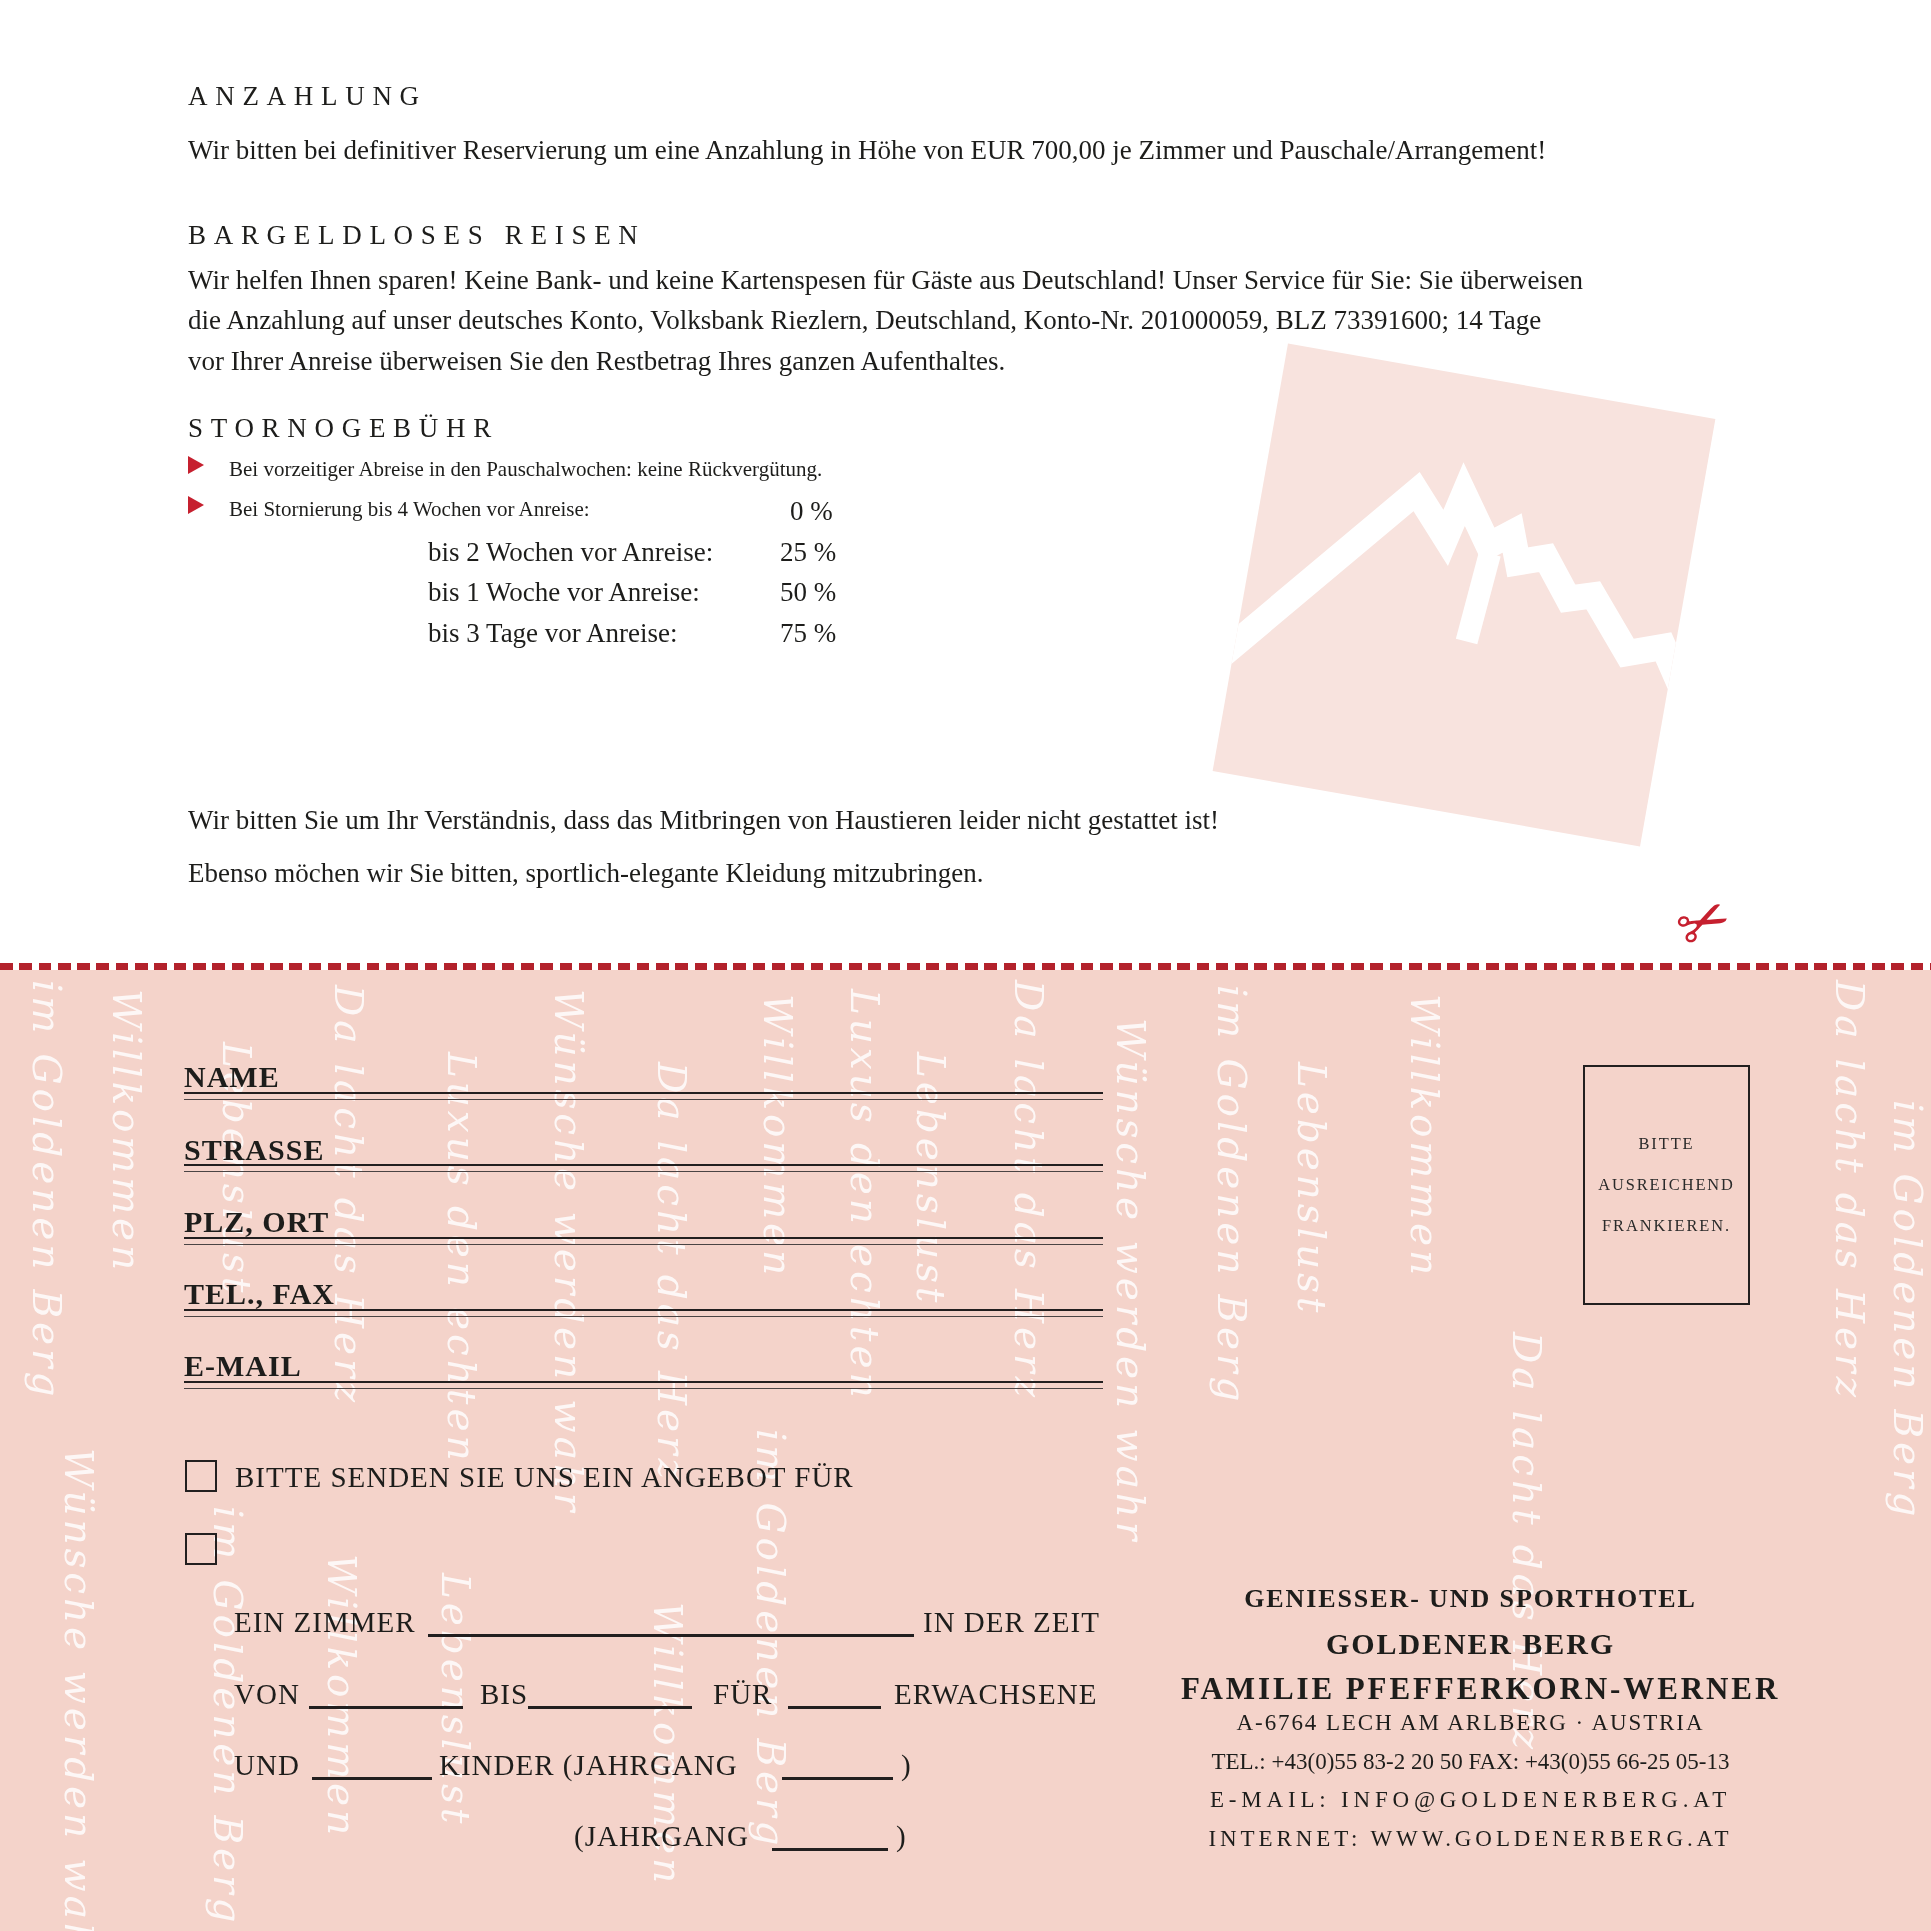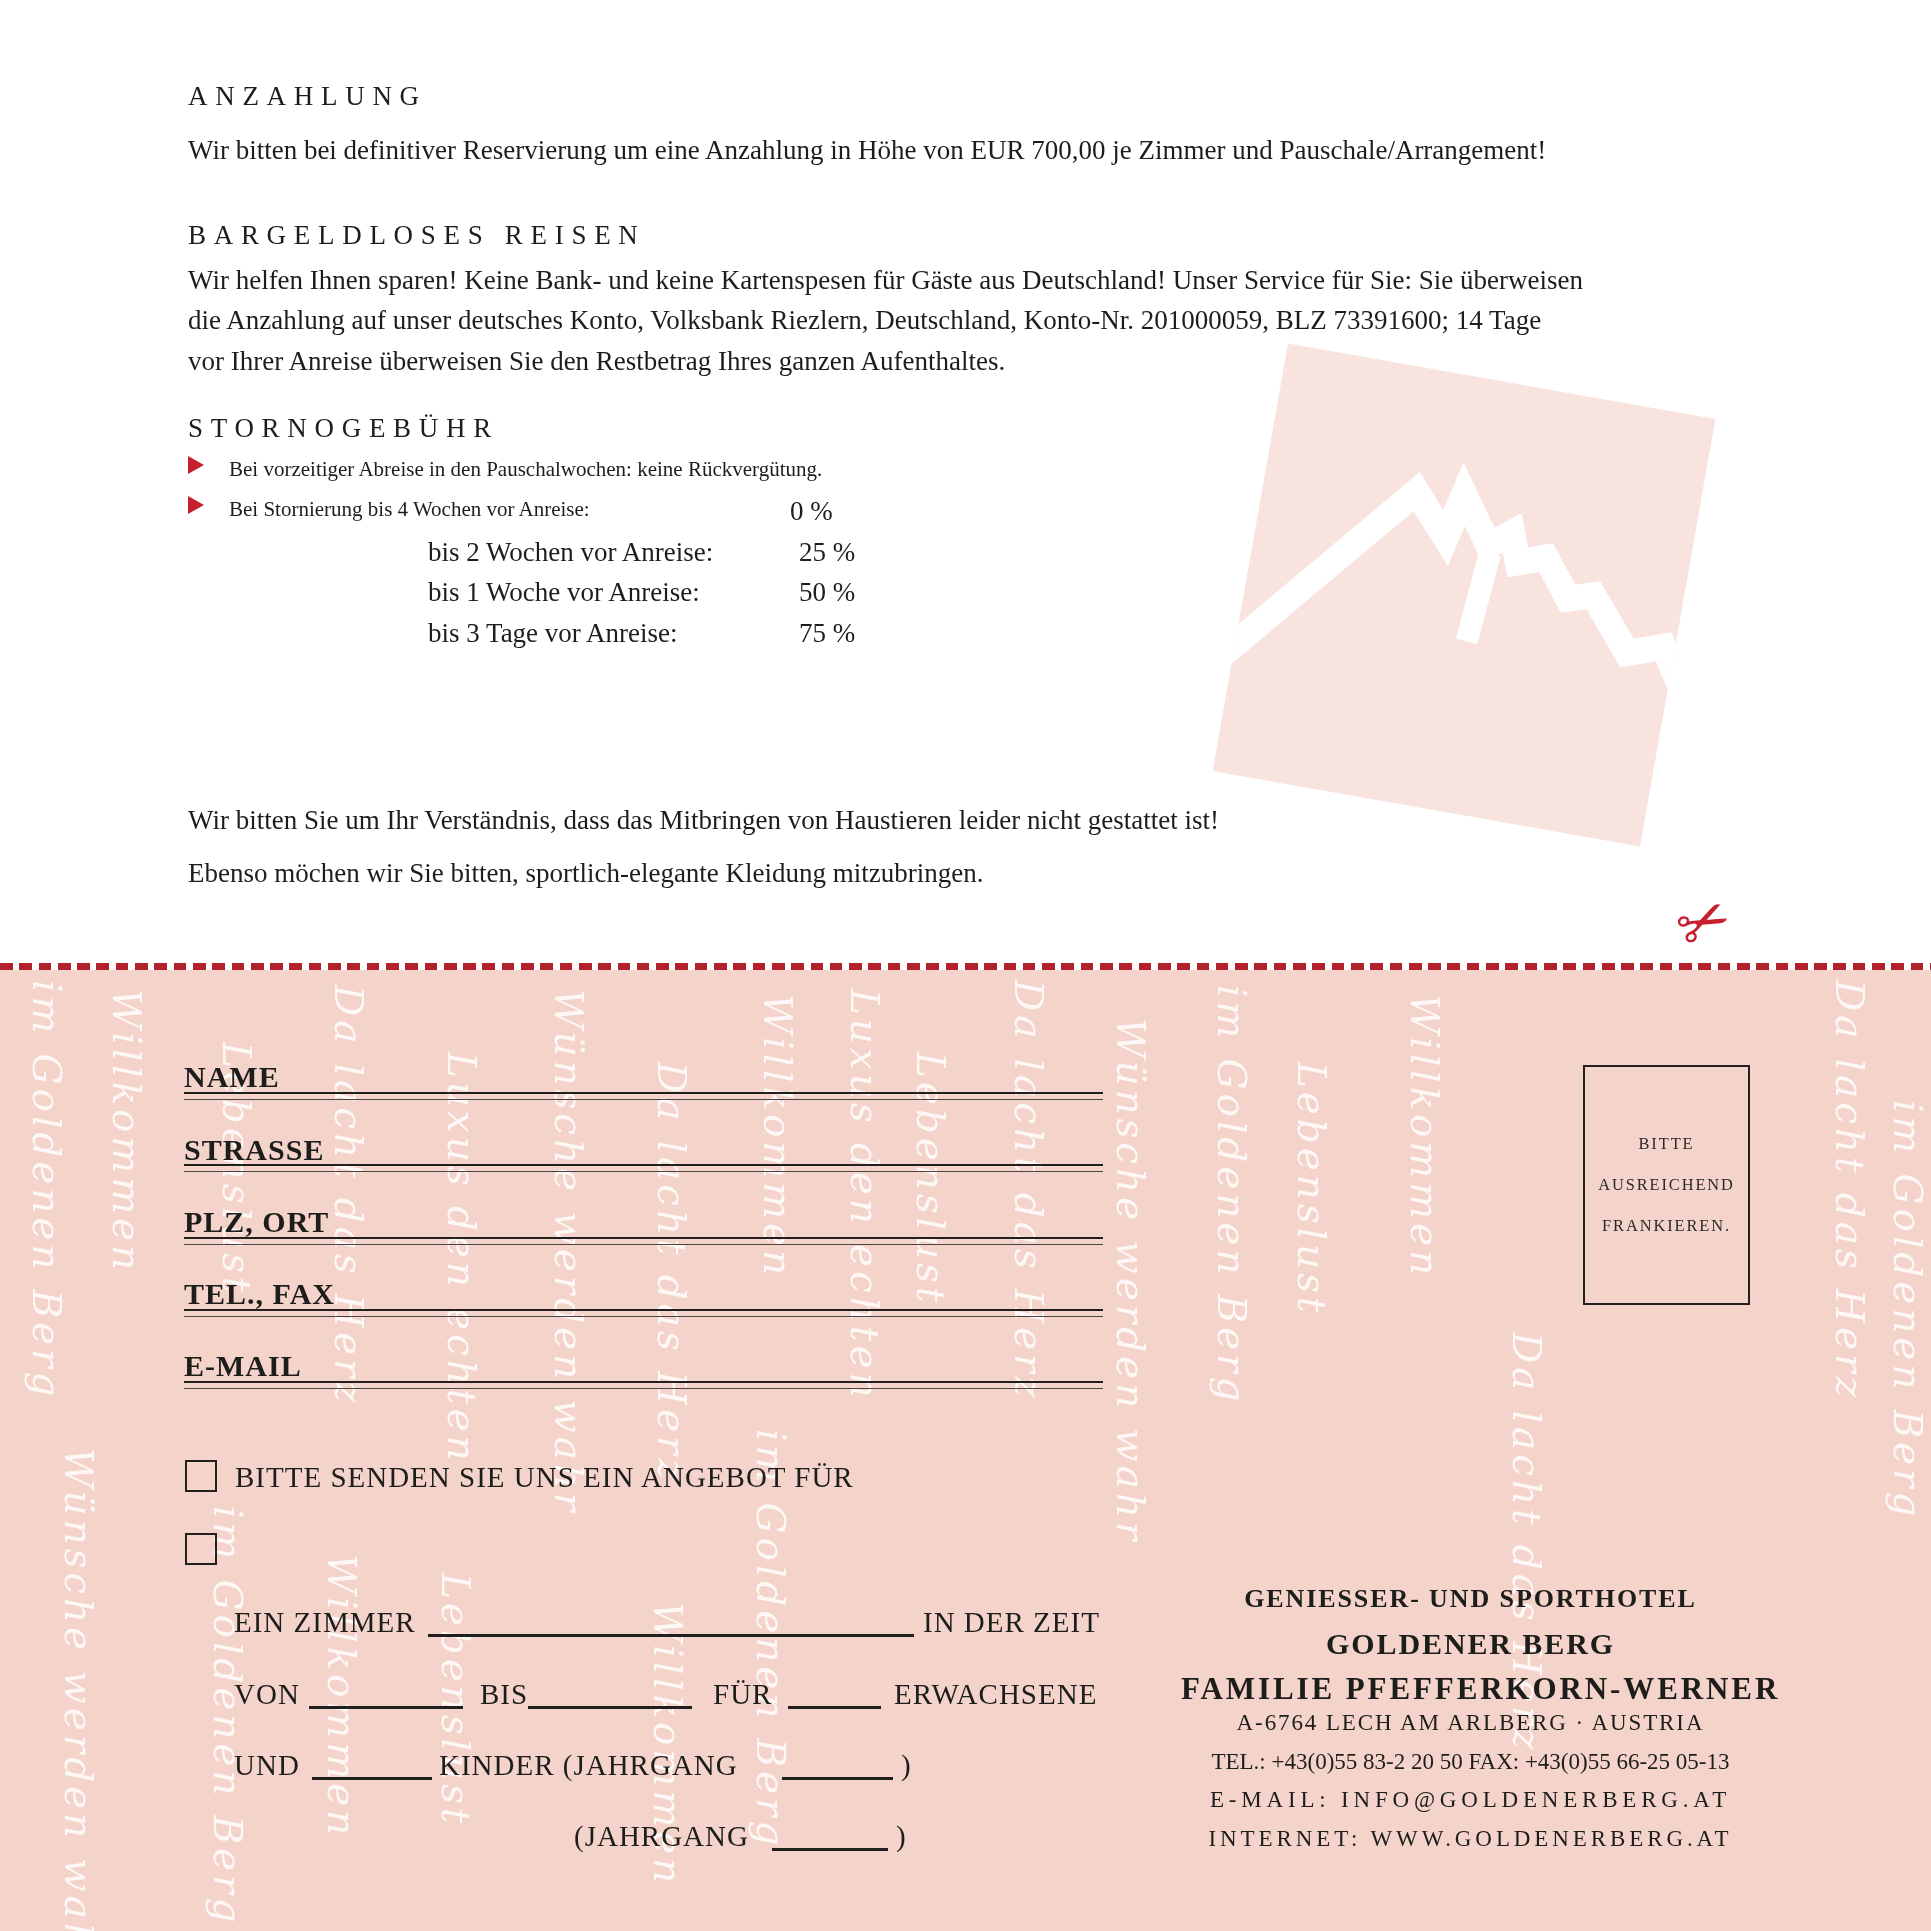--- a/index.html
+++ b/index.html
@@ -19,21 +19,21 @@
   .bullet-row{position:absolute;left:188px;white-space:nowrap;}
   .br1{top:456px;} .br2{top:496px;}
   .tri{display:inline-block;width:0;height:0;border-left:16.4px solid #c6202f;
        border-top:9.7px solid transparent;border-bottom:9.7px solid transparent;
        margin-right:25px;vertical-align:1.9px;}
   .bullet-text{font-size:21px;}
   .pct-val{position:absolute;left:784px;font-size:27px;white-space:nowrap;}
   .v0{top:496px;left:790px;}
   .srow{position:absolute;left:428px;font-size:27px;white-space:nowrap;}
   .sr0{top:537px;} .sr1{top:577px;} .sr2{top:618px;}
-  .srow .pv{position:absolute;left:371px;} 
+  .srow .pv{position:absolute;left:352px;} 
   
   .logo{position:absolute;left:1247px;top:378px;width:434px;height:434px;
         background:#f8e3de;transform:rotate(10deg);}
   .logo svg{position:absolute;left:0;top:0;}
   
   .cutline{position:absolute;left:0;top:963px;width:1931px;height:6.8px;
            background:repeating-linear-gradient(to right,#b3222c 0,#b3222c 12.6px,transparent 12.6px,transparent 19.3px);}
   .scissors{position:absolute;left:1678px;top:892px;font-family:"DejaVu Sans",sans-serif;
             font-size:62px;color:#c6202f;transform:rotate(-26deg);line-height:1;}
   

